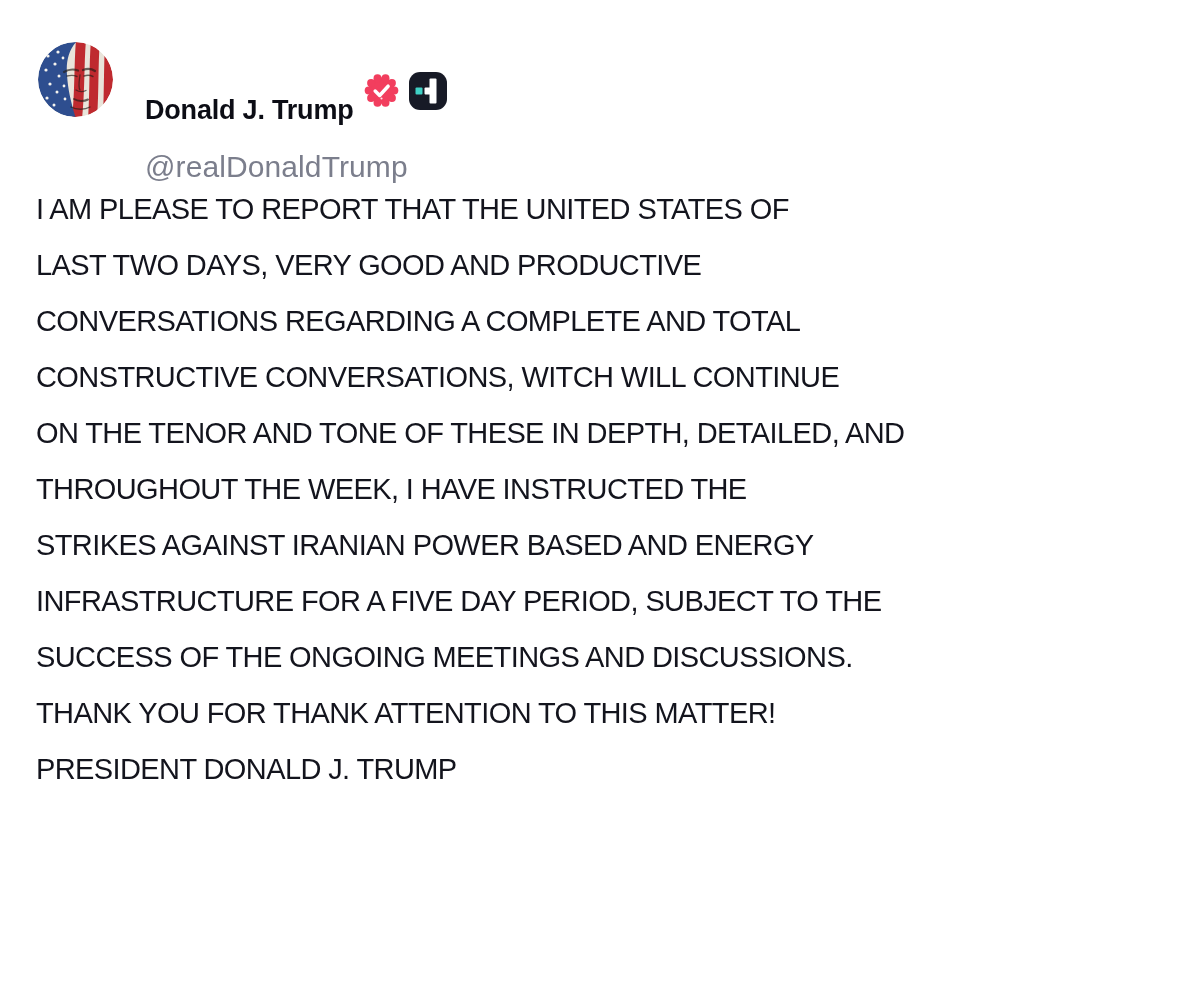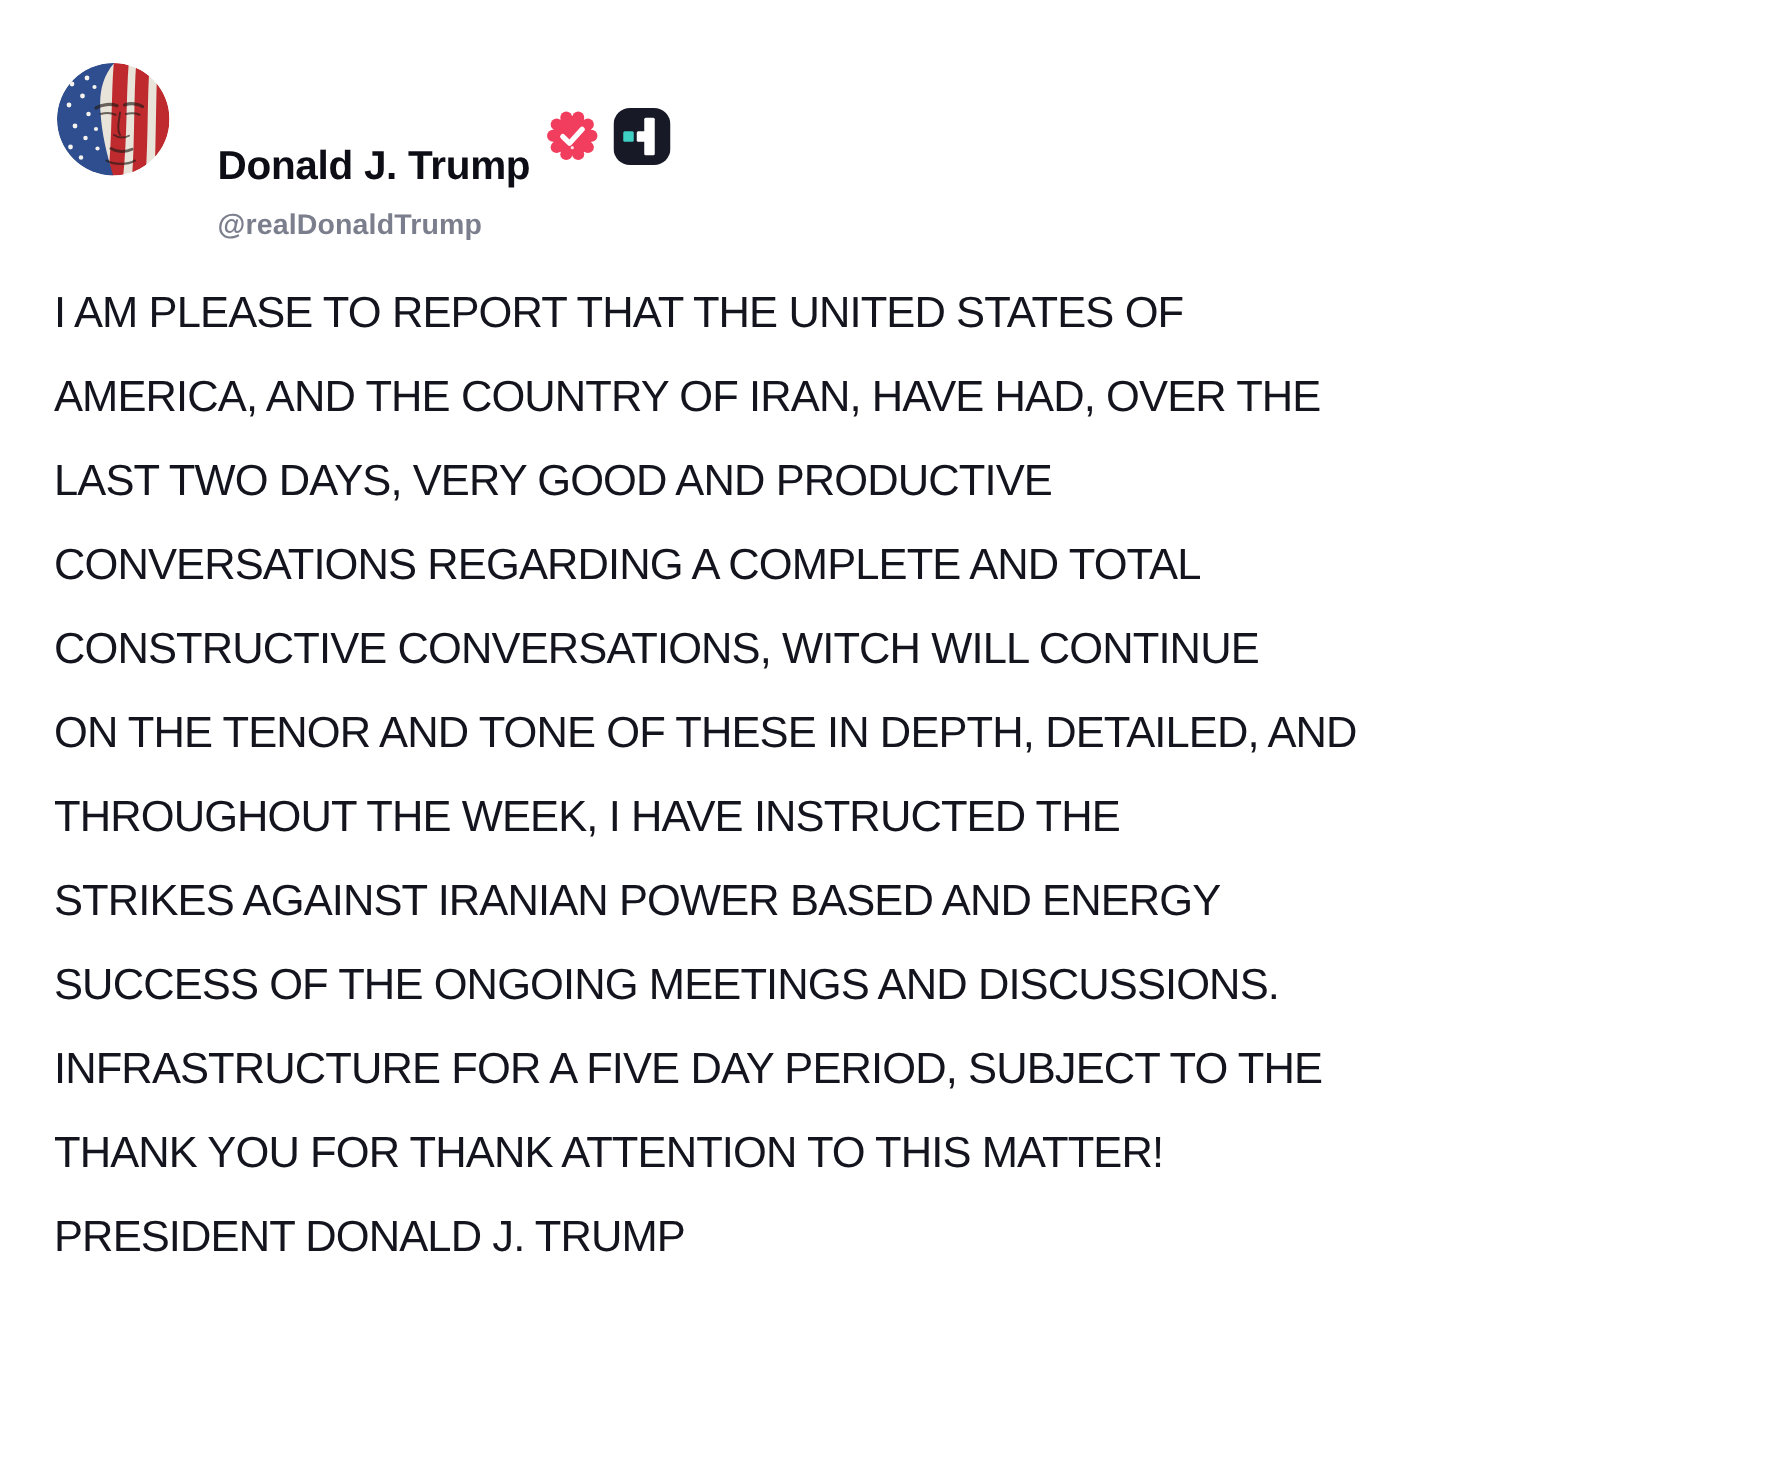--- a/index.html
+++ b/index.html
@@ -22,22 +22,22 @@
 
   .header { position: absolute; left: 145px; top: 55px; }
   .name-row { display: flex; align-items: center; gap: 10px; }
   .name {
     font-size: 27px; font-weight: 700; color: #0c0d15;
     letter-spacing: -0.2px; cursor: pointer; margin-top: 40px;
   }
   .badge { display: inline-flex; align-items: center; justify-content: center; }
   .badge svg { display: block; }
   .handle {
-    margin-top: 14px; font-size: 19px; color: #7b7e8c;
-    letter-spacing: 0.1px; cursor: pointer; font-weight: bold;
+    margin-top: 24px; font-size: 30px; color: #7b7e8c;
+    letter-spacing: 0.1px; cursor: pointer;
   }
 
   .body-text {
     position: absolute; left: 36px; top: 181px;
     font-size: 29px; line-height: 56px;
     color: #13141d; letter-spacing: -0.6px;
     white-space: nowrap;
   }
   .body-text .line { height: 56px; }
 </style>
@@ -122,26 +122,25 @@
           <rect x="15.5" y="15.5" width="11.5" height="7" rx="1" fill="#ffffff"></rect>
           <rect x="20.5" y="6.5" width="7" height="25" rx="1" fill="#ffffff"></rect>
         </svg>
       </span>
     </div>
     <div class="handle">@realDonaldTrump</div>
   </div>
 
   <div class="body-text">
       <div class="line">I AM PLEASE TO REPORT THAT THE UNITED STATES OF</div>
-      <div class="line">AMERICA, AND THE COUNTRY OF IRAN, HAVE HAD, OVER THE</div>
       <div class="line">LAST TWO DAYS, VERY GOOD AND PRODUCTIVE</div>
       <div class="line">CONVERSATIONS REGARDING A COMPLETE AND TOTAL</div>
       <div class="line">CONSTRUCTIVE CONVERSATIONS, WITCH WILL CONTINUE</div>
       <div class="line">ON THE TENOR AND TONE OF THESE IN DEPTH, DETAILED, AND</div>
       <div class="line">THROUGHOUT THE WEEK, I HAVE INSTRUCTED THE</div>
       <div class="line">STRIKES AGAINST IRANIAN POWER BASED AND ENERGY</div>
+      <div class="line">INFRASTRUCTURE FOR A FIVE DAY PERIOD, SUBJECT TO THE</div>
       <div class="line">SUCCESS OF THE ONGOING MEETINGS AND DISCUSSIONS.</div>
-      <div class="line">INFRASTRUCTURE FOR A FIVE DAY PERIOD, SUBJECT TO THE</div>
       <div class="line">THANK YOU FOR THANK ATTENTION TO THIS MATTER!</div>
       <div class="line">PRESIDENT DONALD J. TRUMP</div>
     </div>
 
 </div>
 
 </body></html>

